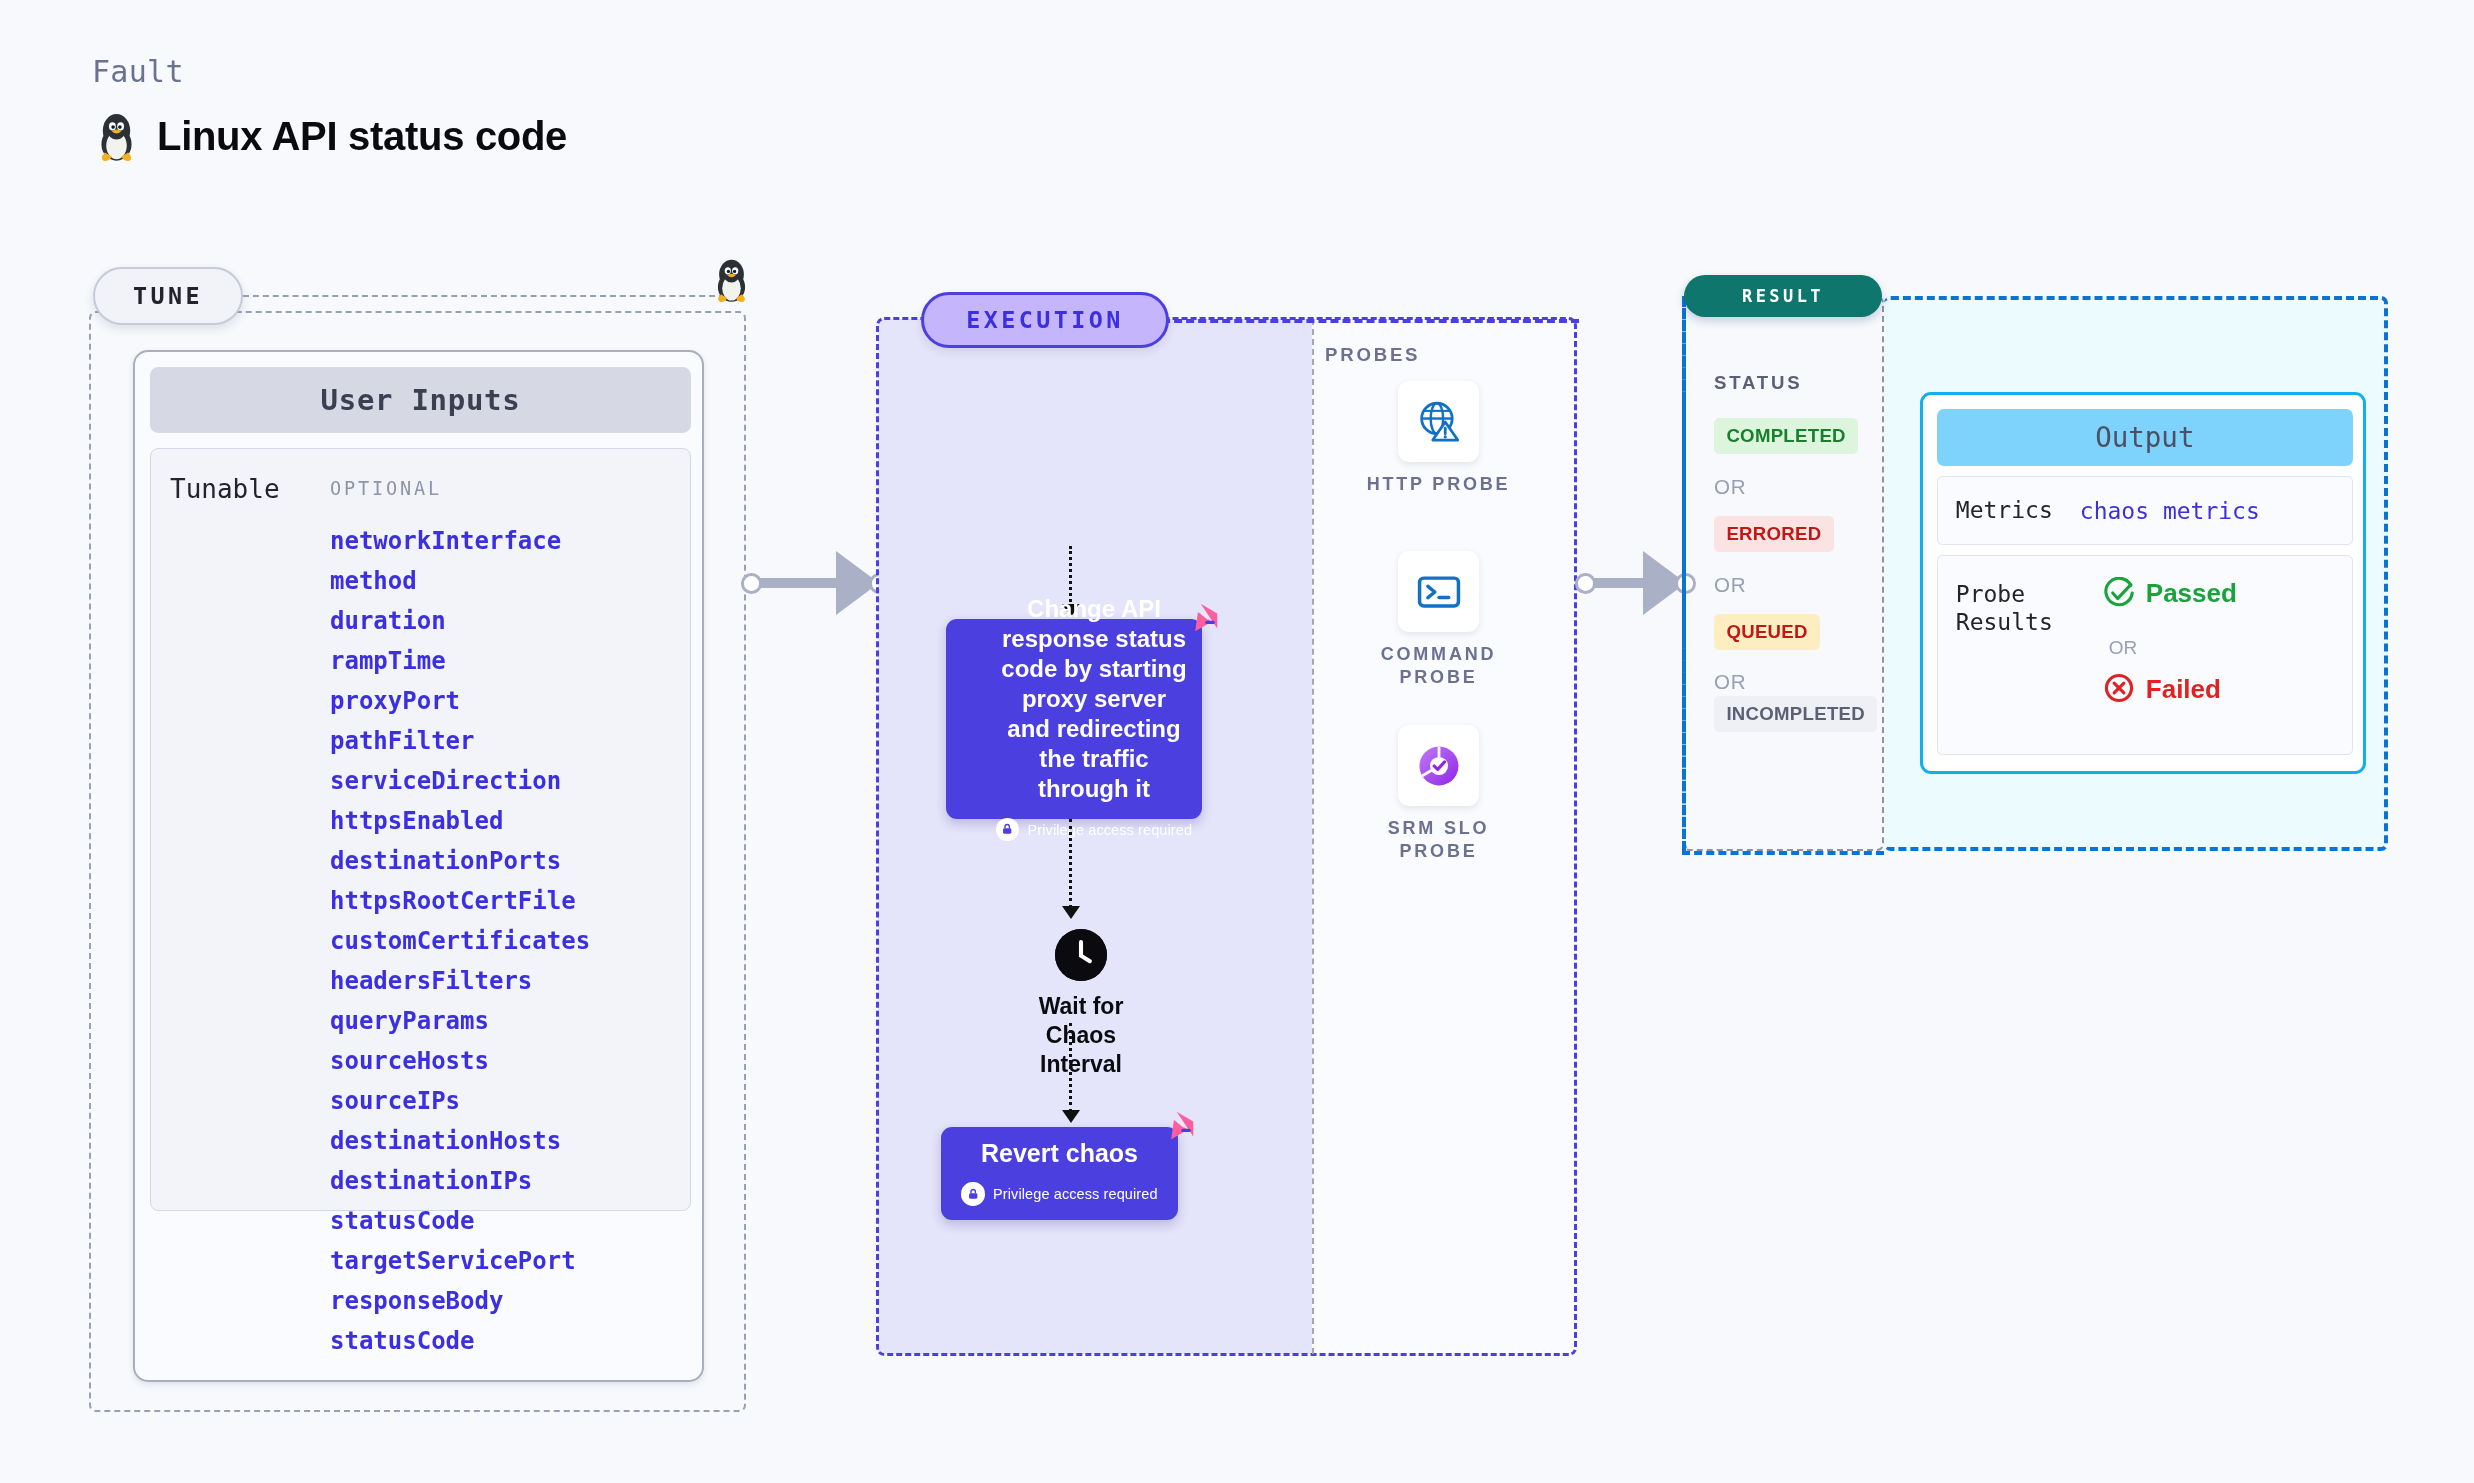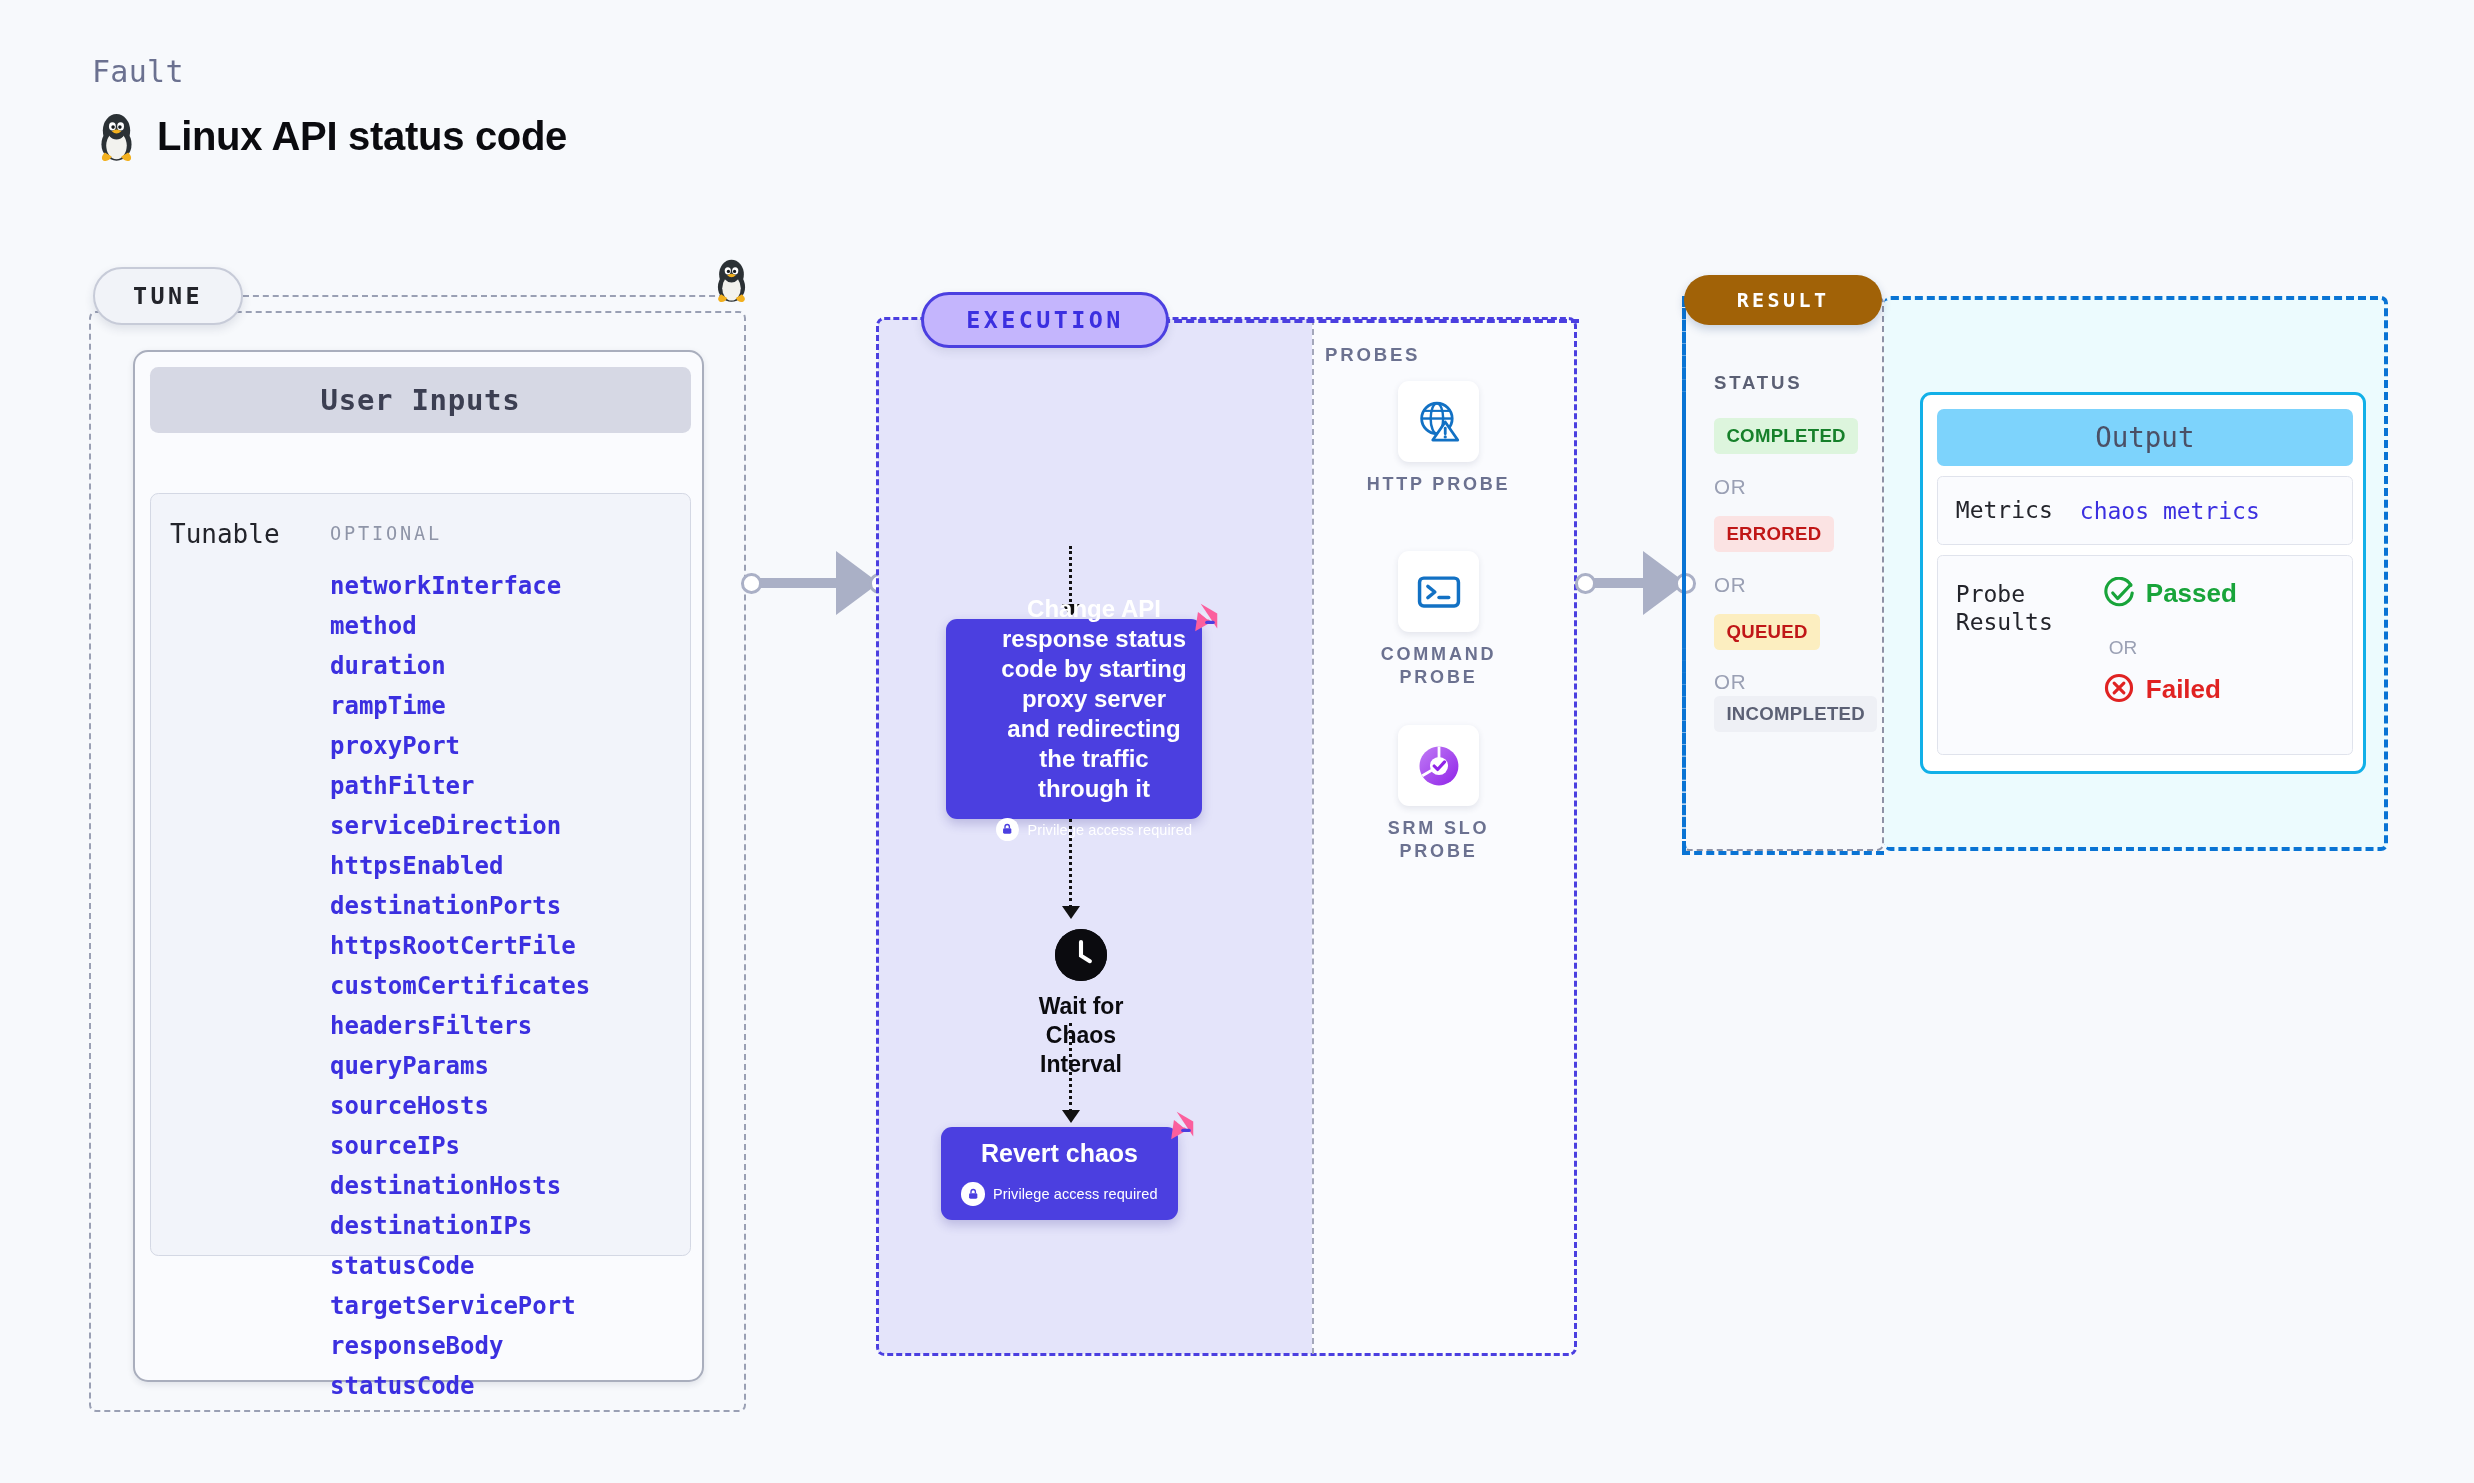--- a/index.html
+++ b/index.html
@@ -55,21 +55,21 @@
   }
   #userinputs-header {
     position: absolute; left: 15px; top: 15px; width: 541px; height: 66px;
     background: #d6d8e4; border-radius: 8.3px;
     display: flex; align-items: center; justify-content: center;
     font-family: "DejaVu Sans Mono", monospace; font-size: 29px; font-weight: 700;
     color: #3c3f52; letter-spacing: 0.7px;
   }
   #tunable-box {
     position: absolute; left: 15px; top: 96px; width: 541px; height: 763px;
-    background: #f2f4fa; border: 1.4px solid #d4d8e4; border-radius: 8.3px; margin-top: 45px;
+    background: #f2f4fa; border: 1.4px solid #d4d8e4; border-radius: 8.3px;
   }
   #tunable-label {
     position: absolute; left: 19px; top: 25px;
     font-family: "DejaVu Sans Mono", monospace; font-size: 26px; color: #23242b;
   }
   #optional-label {
     position: absolute; left: 179px; top: 29px;
     font-family: "DejaVu Sans Mono", monospace; font-size: 18.6px; color: #8f95a8;
     letter-spacing: 2.8px;
   }
@@ -158,23 +158,23 @@
   .probe-label {
     margin-top: 11px; font-size: 18px; font-weight: 700; color: #6b7190;
     letter-spacing: 2.8px; line-height: 23.4px;
   }
   #probe-http { left: 1349px; top: 381px; }
   #probe-command { left: 1349px; top: 551px; }
   #probe-srm { left: 1349px; top: 725px; }
 
   
   #result-pill {
-    left: 1684px; top: 275px; width: 198px; height: 50px;
-    background: #a16207; color: #fff; border: none;
-    font-size: 20px; letter-spacing: 3.4px;
+    left: 1684px; top: 275px; width: 198px; height: 42px;
+    background: #0f766e; color: #fff; border: none;
+    font-size: 17px; letter-spacing: 3.4px;
     box-shadow: 0 4.1px 9.6px rgba(20,60,120,.22);
   }
   #result-status-panel {
     left: 1682px; top: 296px; width: 202px; height: 555px;
     border: 2.1px dashed #8e93a6; border-left: 4.1px dashed #0a74d4; background: transparent;
   }
   #result-status-leftline {
     position: absolute; left: 1682px; top: 296px; width: 0; height: 555px;
     border-left: 4.1px dashed #0a74d4;
   }

